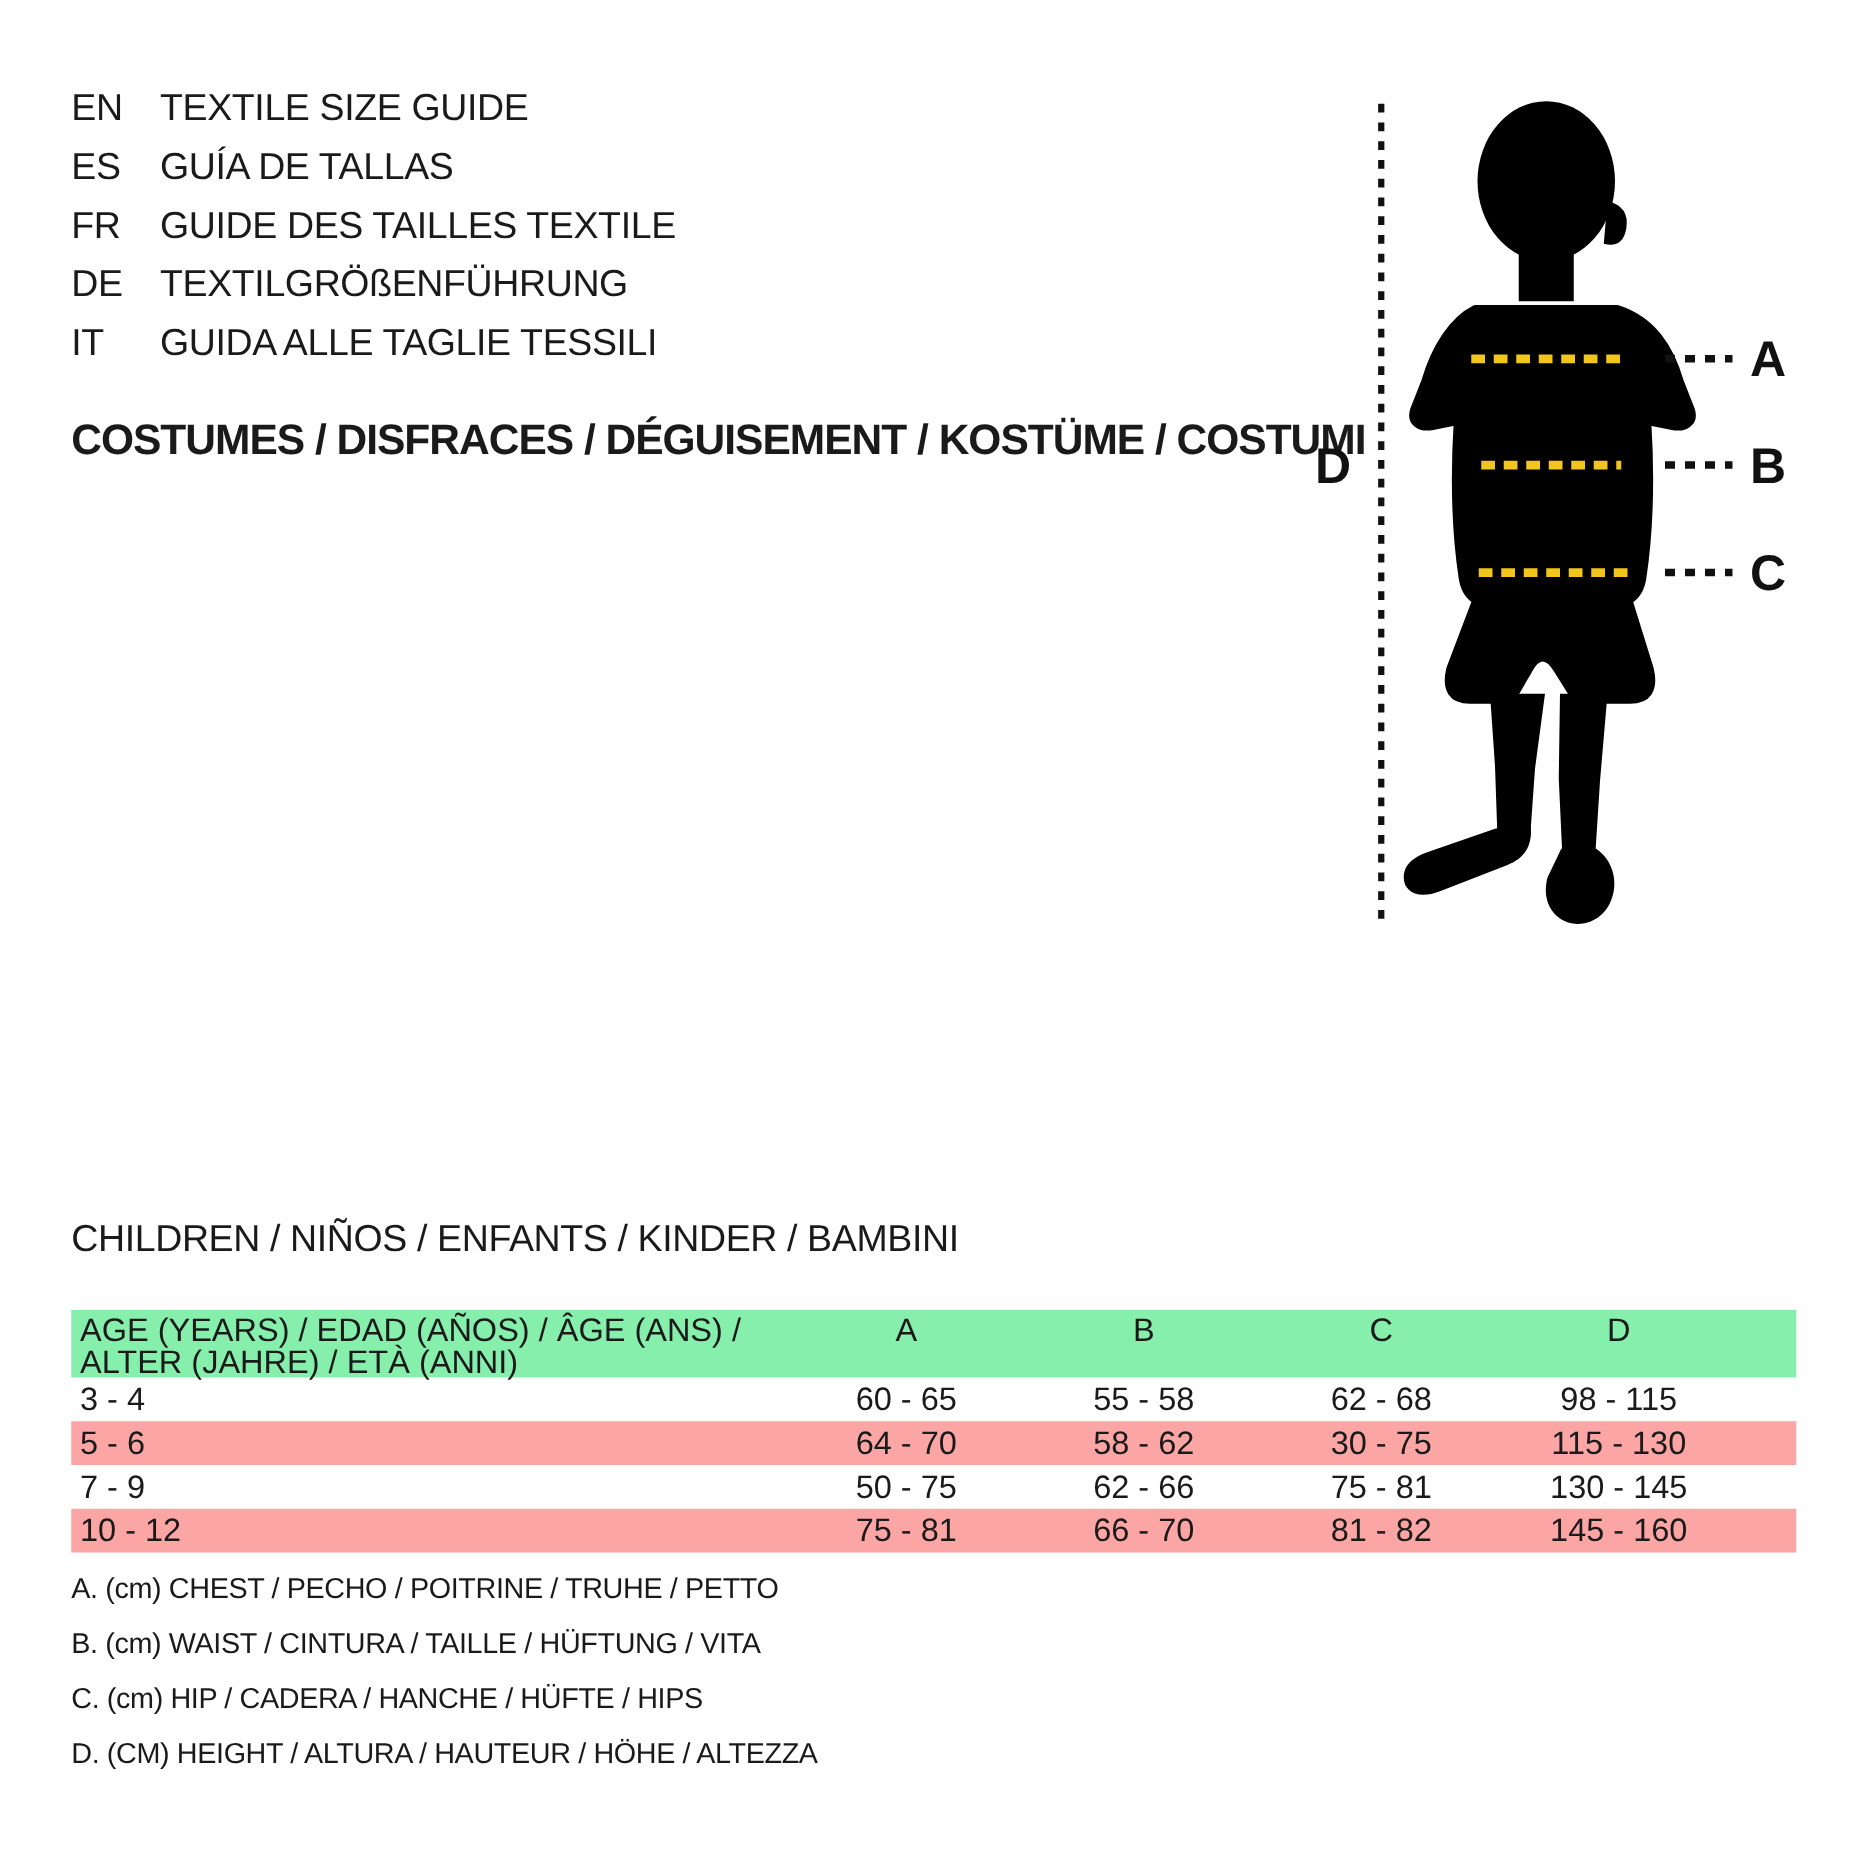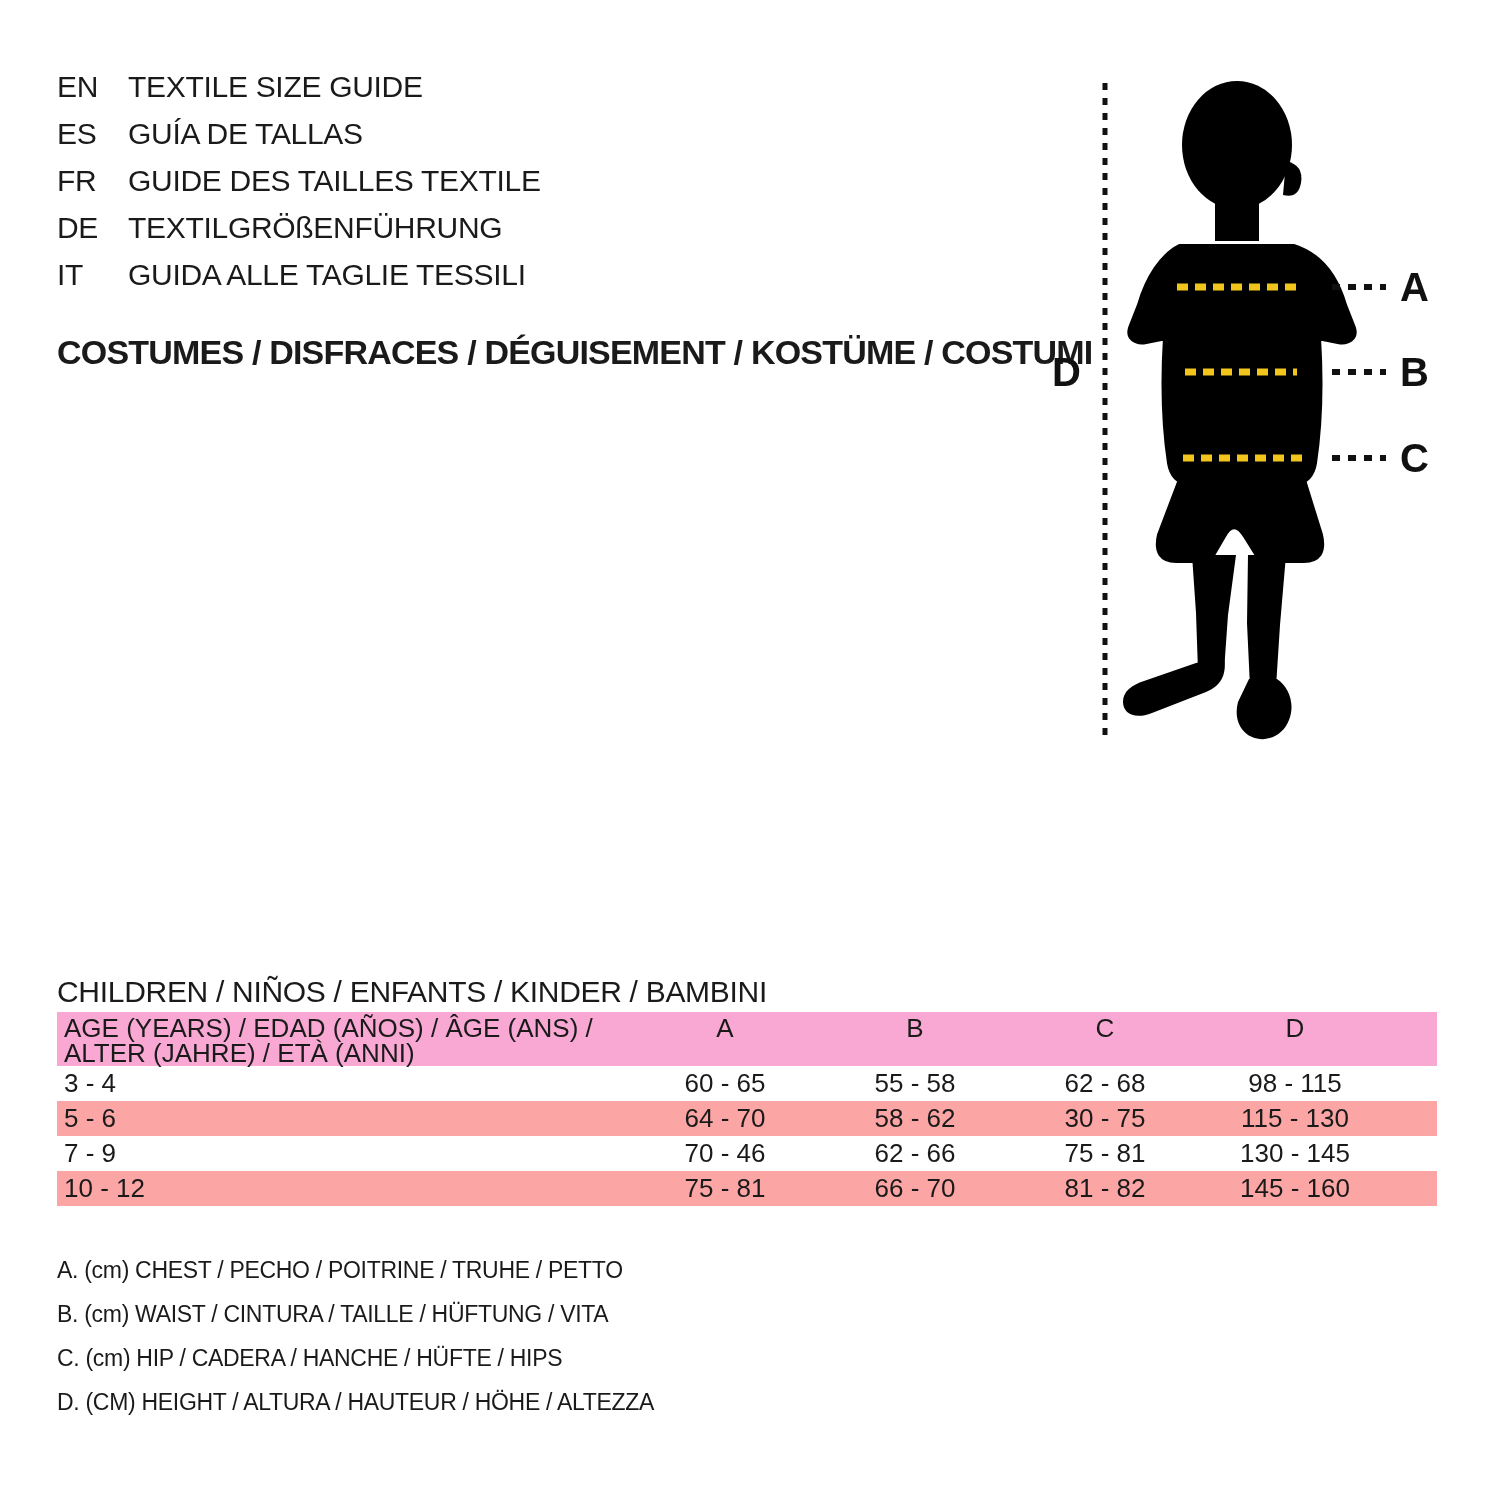--- a/index.html
+++ b/index.html
@@ -26,21 +26,21 @@
   .figure-wrap{position:absolute;left:1030px;top:75px;width:420px;height:680px;}
   .figure-wrap svg{display:block;width:420px;height:680px;}
   .flabel{font-family:"Liberation Sans","DejaVu Sans",sans-serif;font-size:40px;font-weight:bold;fill:#111111;}
   
   .section-title{
     position:absolute;left:57px;top:973px;
     font-size:30px;letter-spacing:-0.3px;line-height:38px;white-space:nowrap;
   }
   .size-table{position:absolute;left:57px;top:1012px;width:1380px;font-size:26px;}
   .t-grid{display:grid;grid-template-columns:573px 190px 190px 190px 190px;justify-content:start;}
-  .t-head{background:#f9a8d4;min-height:54px;}
+  .t-head{background:#86efac;min-height:54px;margin-top:36px;}
   .t-head .cell{padding-top:4px;line-height:25px;}
   .cell-age{padding-left:7px;text-align:left;}
   .cell-num{text-align:center;}
   .t-row{height:35px;line-height:35px;}
   .t-row.alt{background:#fca5a5;}
   
   .legend-block{position:absolute;left:57px;top:1248px;}
   .legend-row{font-size:23px;line-height:44px;letter-spacing:-0.3px;white-space:nowrap;}
 </style>
 </head>
@@ -131,21 +131,21 @@
     </div>
     <div class="t-grid t-row alt">
       <div class="cell-age">5 - 6</div>
       <div class="cell-num">64 - 70</div>
       <div class="cell-num">58 - 62</div>
       <div class="cell-num">30 - 75</div>
       <div class="cell-num">115 - 130</div>
     </div>
     <div class="t-grid t-row">
       <div class="cell-age">7 - 9</div>
-      <div class="cell-num">70 - 46</div>
+      <div class="cell-num">50 - 75</div>
       <div class="cell-num">62 - 66</div>
       <div class="cell-num">75 - 81</div>
       <div class="cell-num">130 - 145</div>
     </div>
     <div class="t-grid t-row alt">
       <div class="cell-age">10 - 12</div>
       <div class="cell-num">75 - 81</div>
       <div class="cell-num">66 - 70</div>
       <div class="cell-num">81 - 82</div>
       <div class="cell-num">145 - 160</div>

